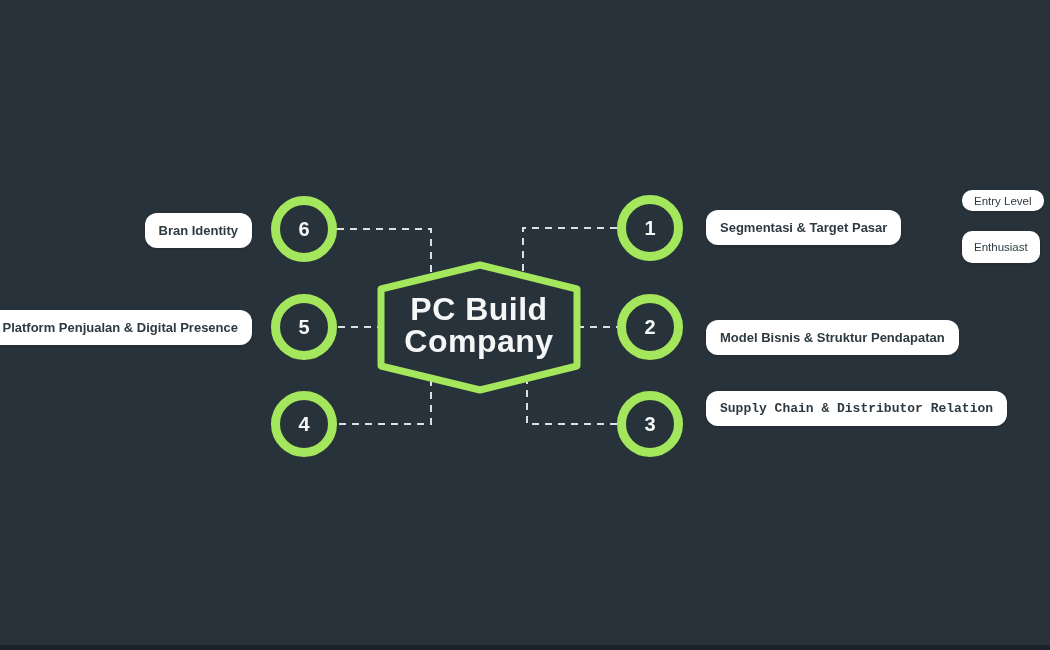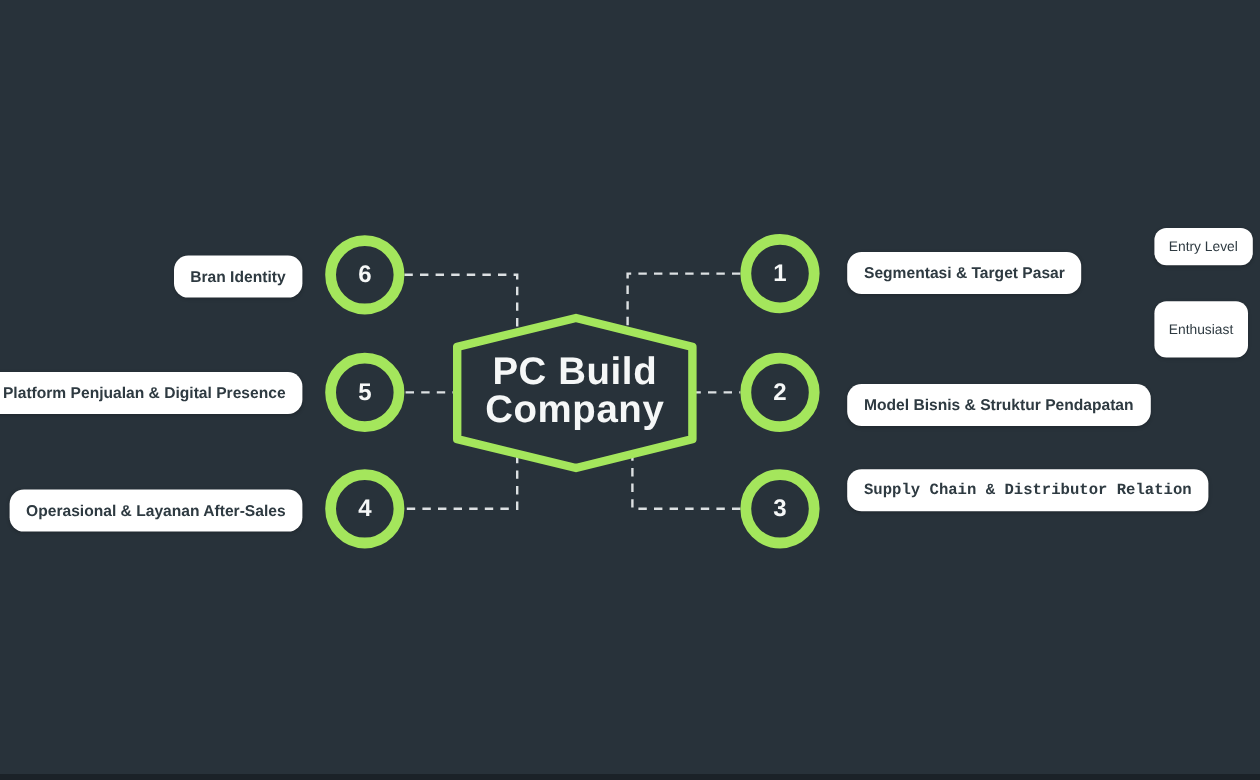--- a/index.html
+++ b/index.html
@@ -82,23 +82,20 @@
     <span>6</span>
   </div>
 
   <div class="node-label" style="right:798px;top:310px;">
     <span>Platform Penjualan &amp; Digital Presence</span>
   </div>
   <div class="node-circle" style="left:271px;top:294px;">
     <span>5</span>
   </div>
 
-  <div class="node-label" style="right:798px;top:408px;">
-    <span>Operasional &amp; Layanan After-Sales</span>
-  </div>
   <div class="node-circle" style="left:271px;top:391px;">
     <span>4</span>
   </div>
 
   <div class="node-circle" style="left:617px;top:195px;">
     <span>1</span>
   </div>
   <div class="node-label" style="left:706px;top:210px;">
     <span>Segmentasi &amp; Target Pasar</span>
   </div>
@@ -110,21 +107,21 @@
     <span>Model Bisnis &amp; Struktur Pendapatan</span>
   </div>
 
   <div class="node-circle" style="left:617px;top:391px;">
     <span>3</span>
   </div>
   <div class="node-label" style="left:706px;top:391px;font-family:Liberation Mono, monospace;">
     <span>Supply Chain &amp; Distributor Relation</span>
   </div>
 
-  <div class="tag" style="left:962px;top:190px;height:31px;">
+  <div class="tag" style="left:962px;top:190px;height:21px;">
     <span>Entry Level</span>
   </div>
-  <div class="tag" style="left:962px;top:231px;height:47px;margin-top:20px;">
+  <div class="tag" style="left:962px;top:231px;height:32px;">
     <span>Enthusiast</span>
   </div>
 
   <div id="bottom-bar"></div>
 </div>
 
 </body></html>

